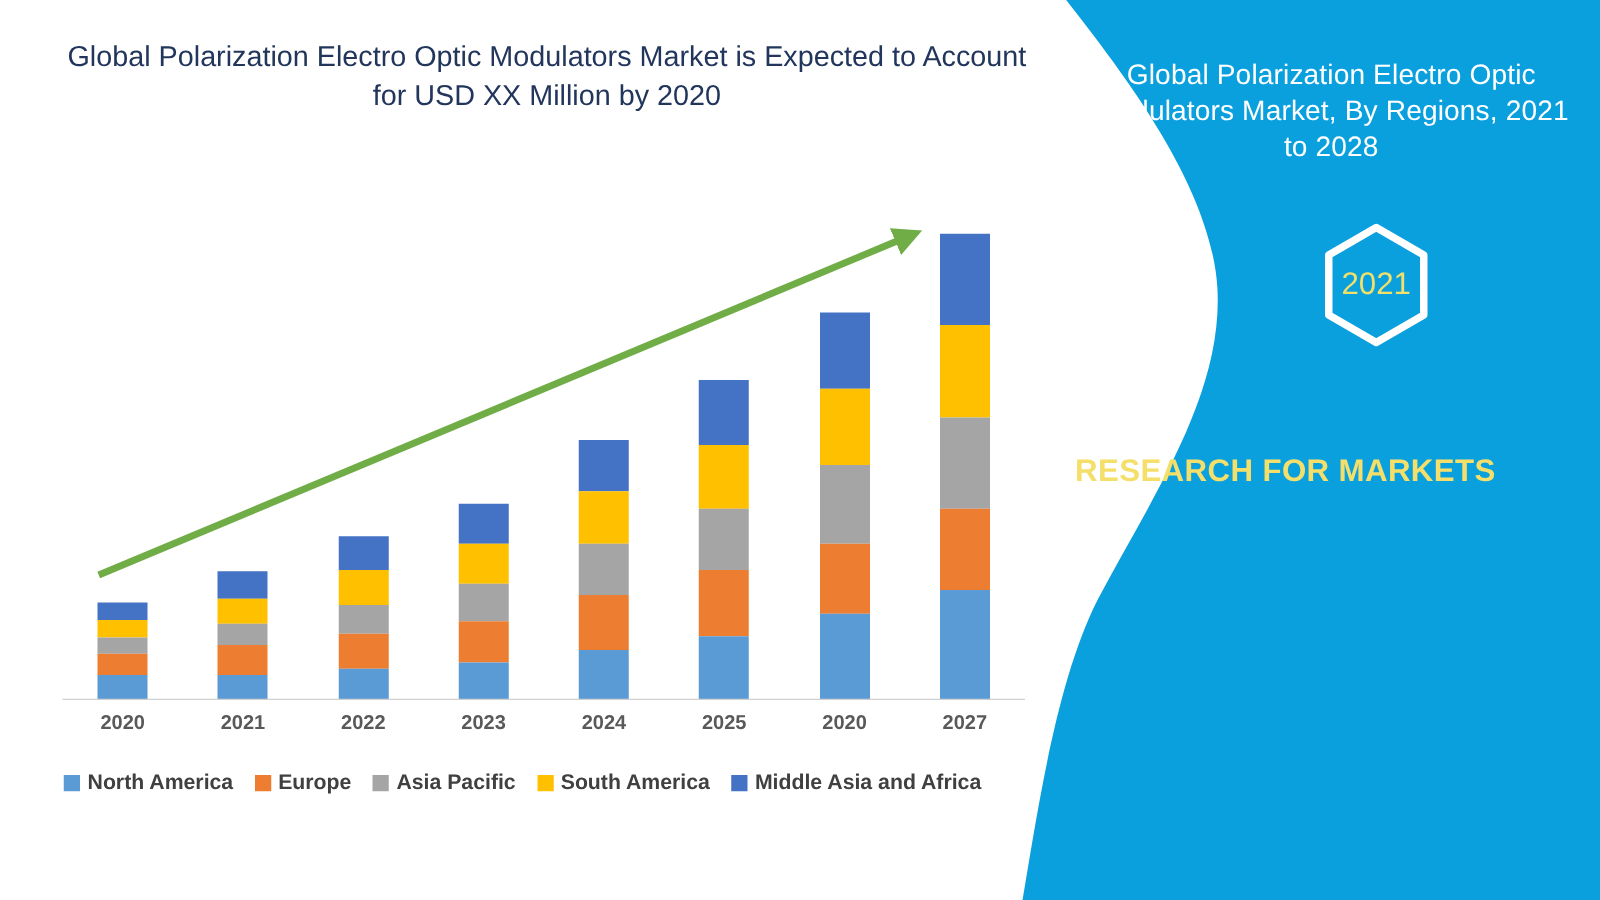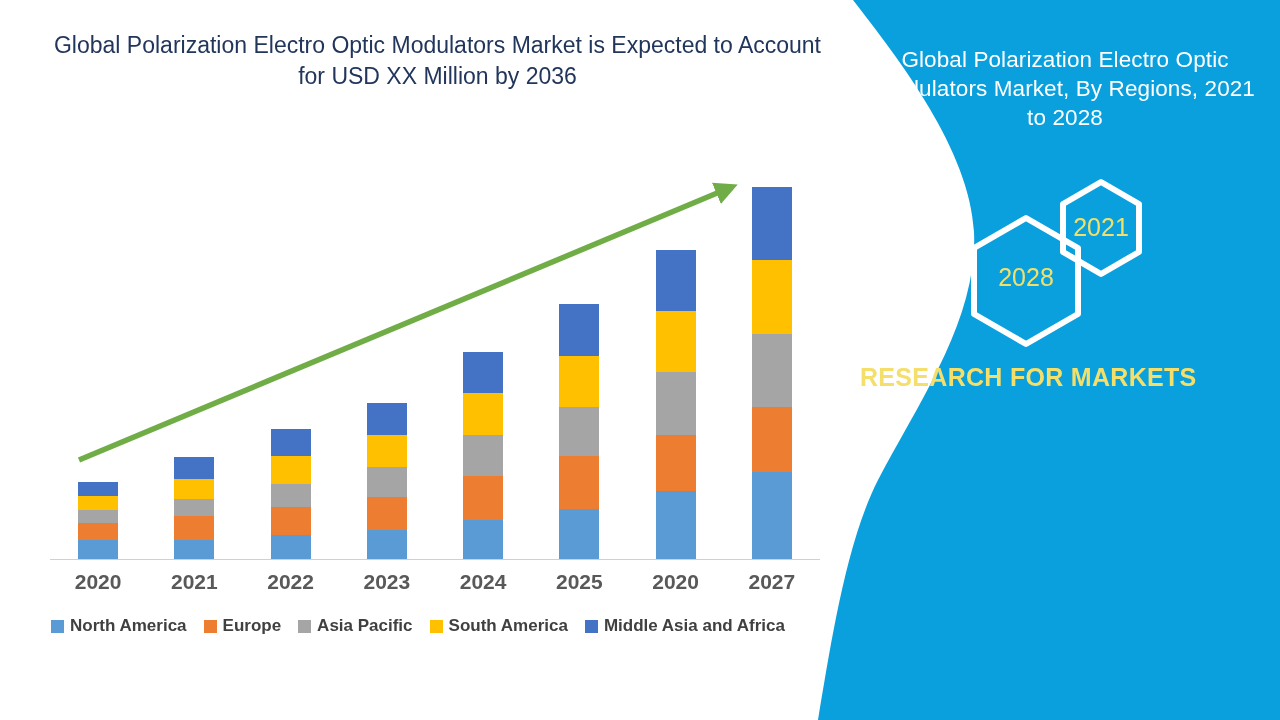--- a/index.html
+++ b/index.html
@@ -155,21 +155,21 @@
     left: 50px;
     top: 570px;
     width: 770px;
     height: 30px;
   }
   .x-label {
     position: absolute;
     top: 0;
     width: 80px;
     text-align: center;
-    font-size: 21px;
+    font-size: 16px;
     font-weight: bold;
     color: #595959;
   }
 
   #legend {
     position: absolute;
     left: 0;
     top: 616px;
     width: 836px;
     display: flex;
@@ -203,21 +203,21 @@
     pointer-events: none;
   }
 </style>
 </head>
 <body>
 
 <div id="page">
 
   <div id="chart-area">
 
-    <div id="chart-title">Global Polarization Electro Optic Modulators Market is Expected to Account for USD XX Million by 2036</div>
+    <div id="chart-title">Global Polarization Electro Optic Modulators Market is Expected to Account for USD XX Million by 2020</div>
 
     <div id="plot">
         <div class="bar-group" style="left: 28.125px;">
           <div class="bar-seg" style="background: rgb(68, 114, 196); height: 13.6702px;"></div>
           <div class="bar-seg" style="background: rgb(255, 192, 0); height: 14.6466px;"></div>
           <div class="bar-seg" style="background: rgb(165, 165, 165); height: 12.6937px;"></div>
           <div class="bar-seg" style="background: rgb(237, 125, 49); height: 17.5759px;"></div>
           <div class="bar-seg" style="background: rgb(91, 155, 213); height: 19.5288px;"></div>
         </div>
         <div class="bar-group" style="left: 124.375px;">
@@ -329,24 +329,18 @@
     <div id="right-panel-content">
       <div class="panel-title">Global Polarization Electro Optic Modulators Market, By Regions, 2021 to 2028</div>
 
       <div class="hex-wrap" id="hex-2021">
         <svg viewBox="0 0 92 102" width="92" height="102">
           <polygon points="46,5 84,27 84,75 46,97 8,75 8,27" fill="none" stroke="#FFFFFF" stroke-width="6" stroke-linejoin="round"></polygon>
         </svg>
         <div class="hex-label">2021</div>
       </div>
 
-      <div class="hex-wrap" id="hex-2028">
-        <svg viewBox="0 0 122 136" width="122" height="136">
-          <polygon points="61,5 113,35 113,101 61,131 9,101 9,35" fill="none" stroke="#FFFFFF" stroke-width="6" stroke-linejoin="round"></polygon>
-        </svg>
-        <div class="hex-label">2028</div>
-      </div>
 
       <div id="brand">RESEARCH FOR MARKETS</div>
     </div>
   </div>
 
 </div>
 
 </body></html>

